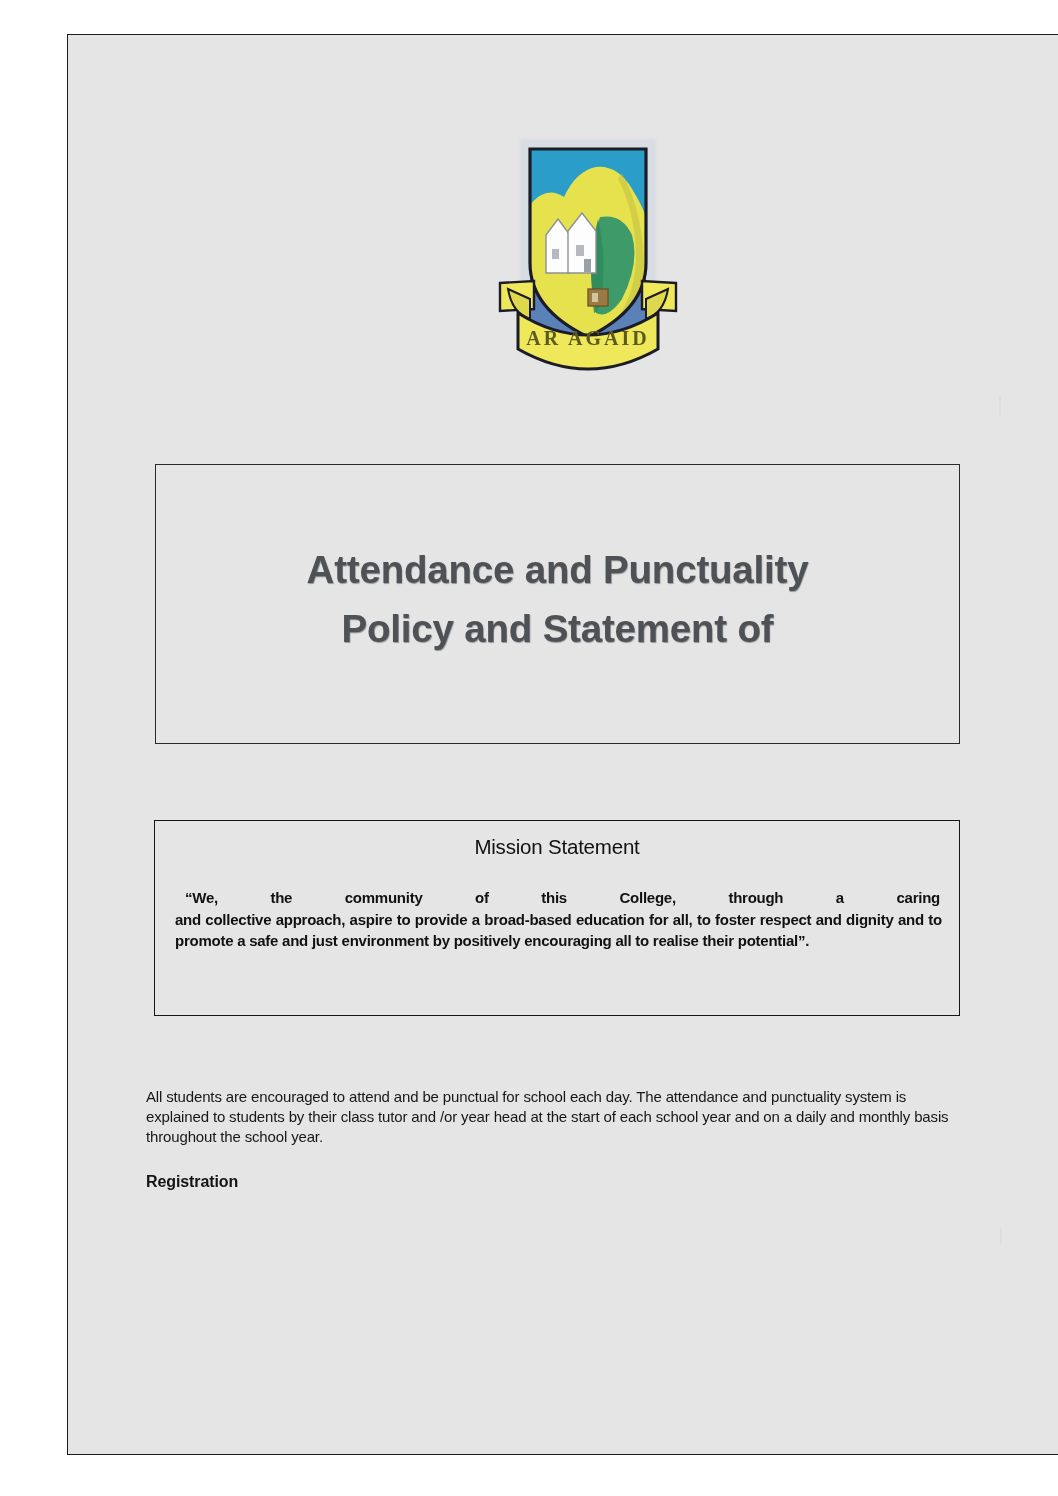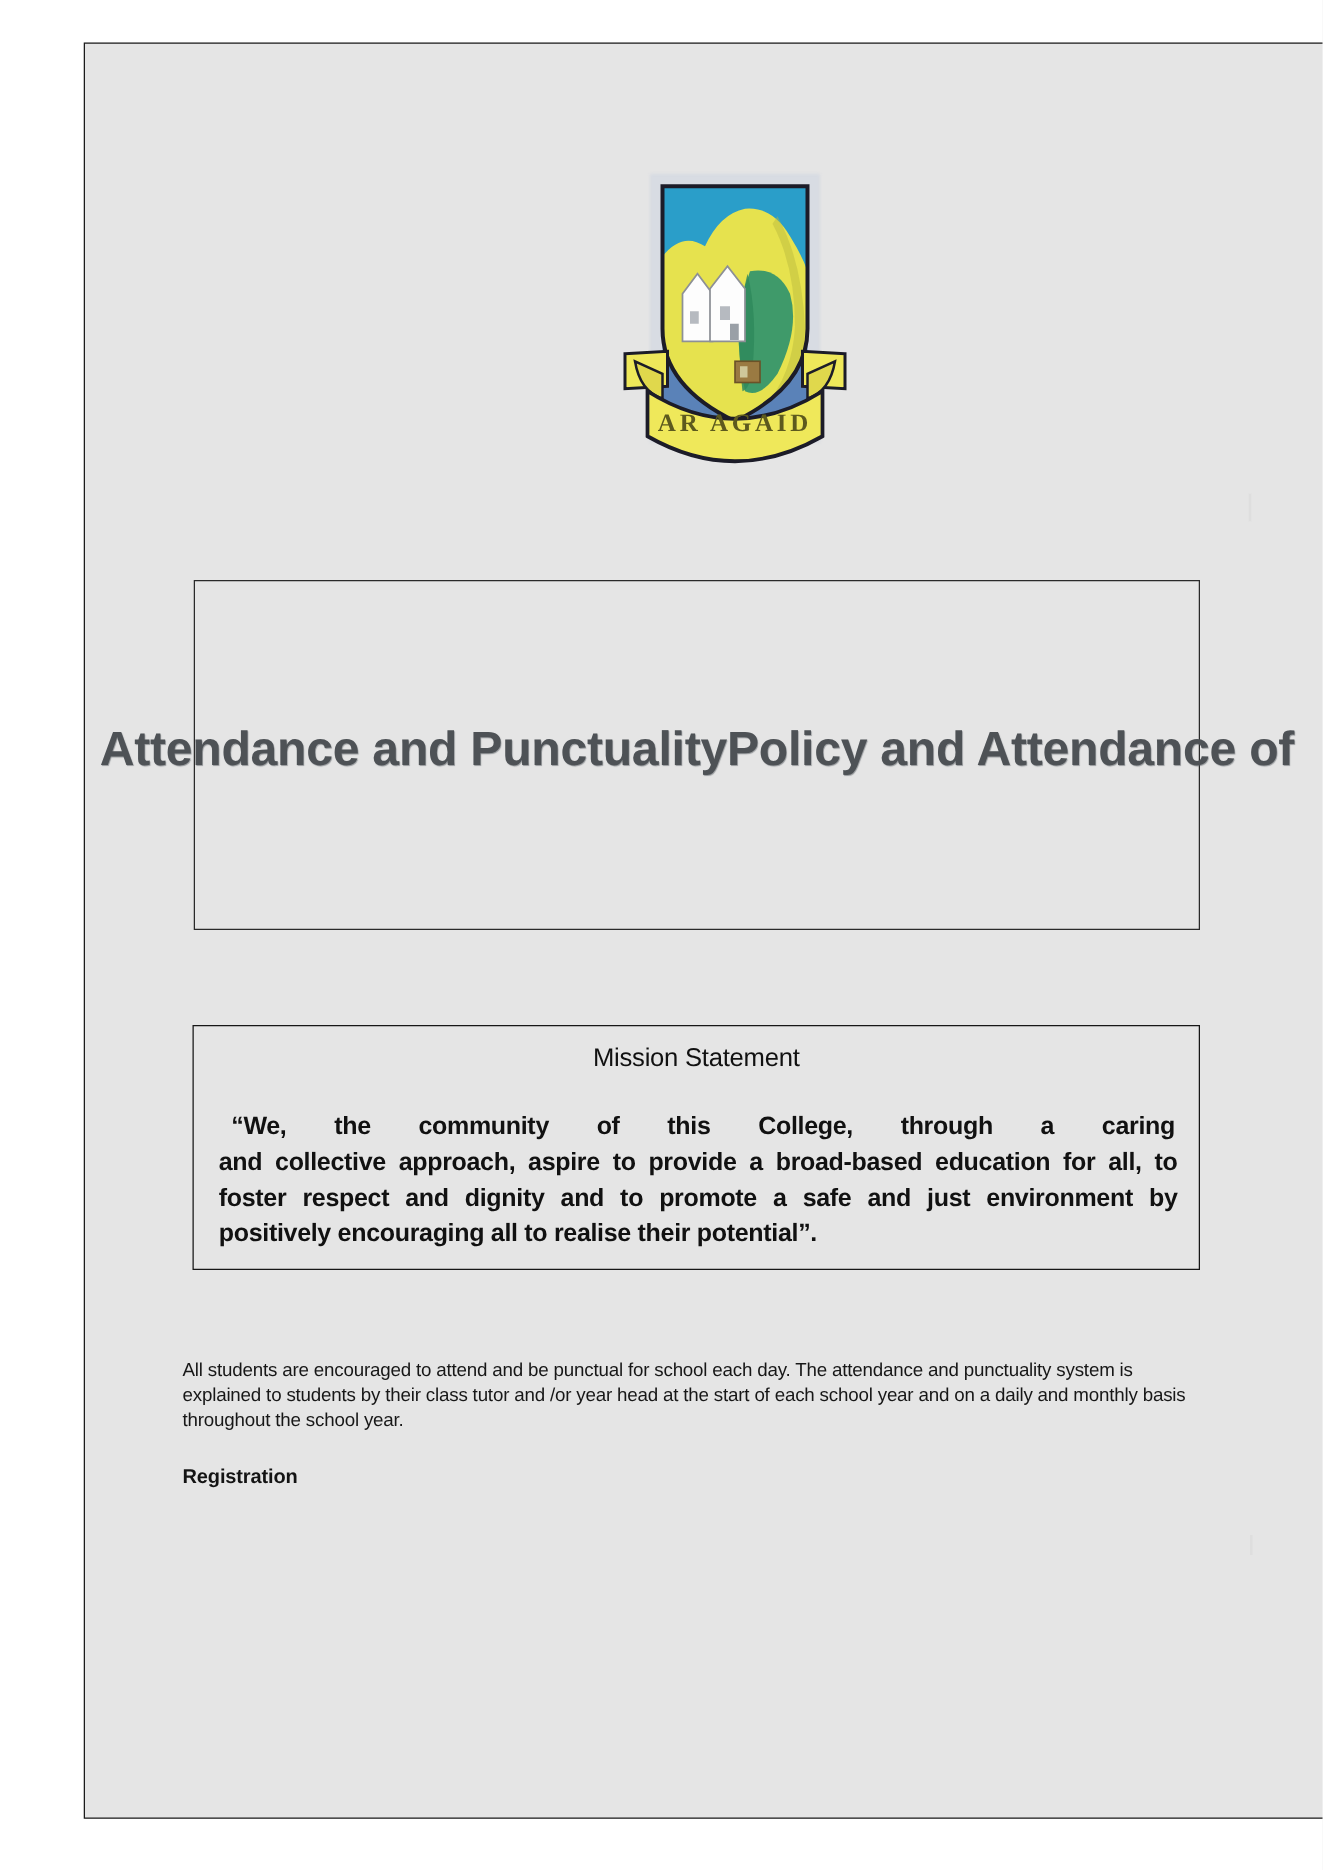--- a/index.html
+++ b/index.html
@@ -53,21 +53,21 @@
   
   .title-box {
     position: absolute;
     left: 87px;
     top: 429px;
     width: 805px;
     height: 280px;
     border: 1.5px solid #2a2a2a;
     box-sizing: border-box;
     display: flex;
-    flex-direction: row;
+    flex-direction: column;
     align-items: center;
     justify-content: center;
     padding: 6px 26px 14px 26px;
   }
   .title-line {
     color: #4e5256;
     font-weight: bold;
     font-size: 38.5px;
     line-height: 1.52;
     text-align: center;
@@ -91,21 +91,21 @@
   .mission-heading {
     text-align: center;
     font-weight: normal;
     font-size: 20.5px;
     color: #111111;
     letter-spacing: -0.2px;
     margin-bottom: 28px;
   }
   .mission-body {
     font-weight: bold;
-    font-size: 20px;
+    font-size: 15px;
     line-height: 1.44;
     color: #111111;
     text-align: justify;
     letter-spacing: -0.25px;
     margin: 0;
     padding-left: 3px;
   }
   .mission-body .lead-line {
     display: block;
     text-align: justify;
@@ -200,21 +200,21 @@
             <path d="M196 176 Q192 200 174 206 L174 186 Z" fill="#e0d84c" stroke="#1c1c28" stroke-width="2"></path>
             <path d="M46 200 Q116 244 186 200 L186 236 Q116 276 46 236 Z" fill="#efe85a" stroke="#1c1c28" stroke-width="3"></path>
             <text x="116" y="232" text-anchor="middle" font-family="'Liberation Serif', serif" font-size="20" font-weight="bold" fill="#5d5a1e" letter-spacing="3">AR AGAID</text>
           </g>
         </svg>
       </div>
     </div>
 
     <div class="title-box">
       <div class="title-line">Attendance and Punctuality</div>
-      <div class="title-line">Policy and Attendance of</div>
+      <div class="title-line">Policy and Statement of</div>
     </div>
 
     <div class="mission-box">
       <div class="mission-heading">Mission Statement</div>
       <p class="mission-body"><span class="lead-line">“We, the community of this College, through a caring</span><span>and collective approach, aspire to provide a broad-based education for all, to foster respect and dignity and to promote a safe and just environment by positively encouraging all to realise their potential”.</span></p>
     </div>
 
     <div class="body-copy">
       <p class="para">All students are encouraged to attend and be punctual for school each day. The attendance and punctuality system is explained to students by their class tutor and /or year head at the start of each school year and on a daily and monthly basis throughout the school year.</p>
       <h3 class="section-heading">Registration</h3>

